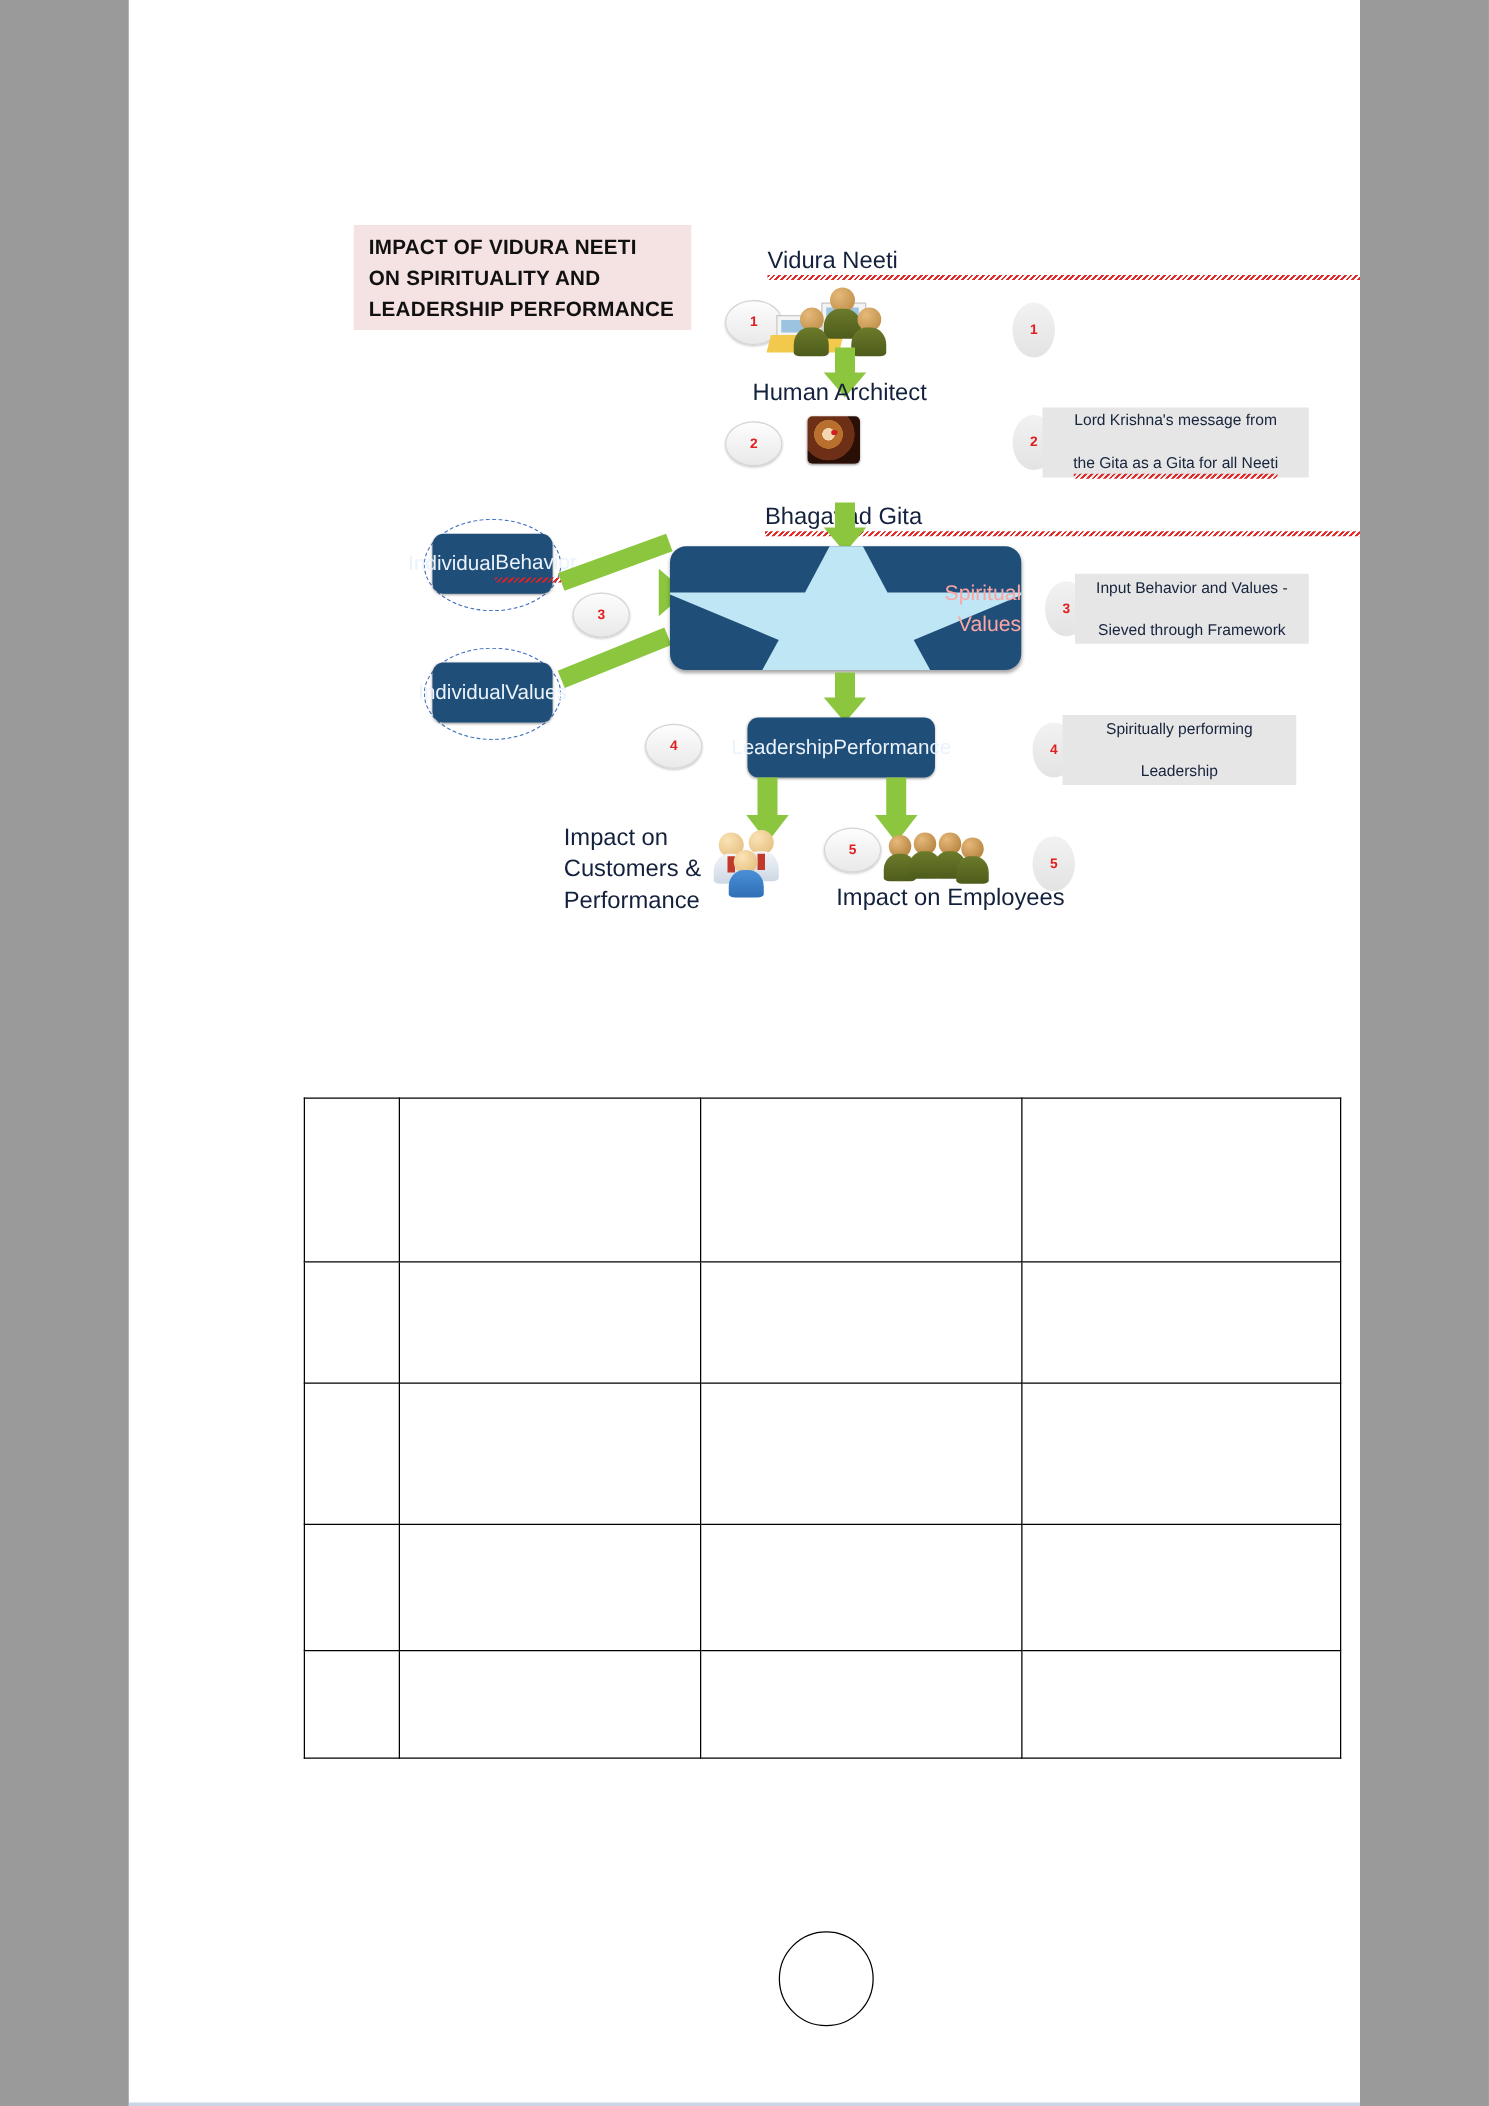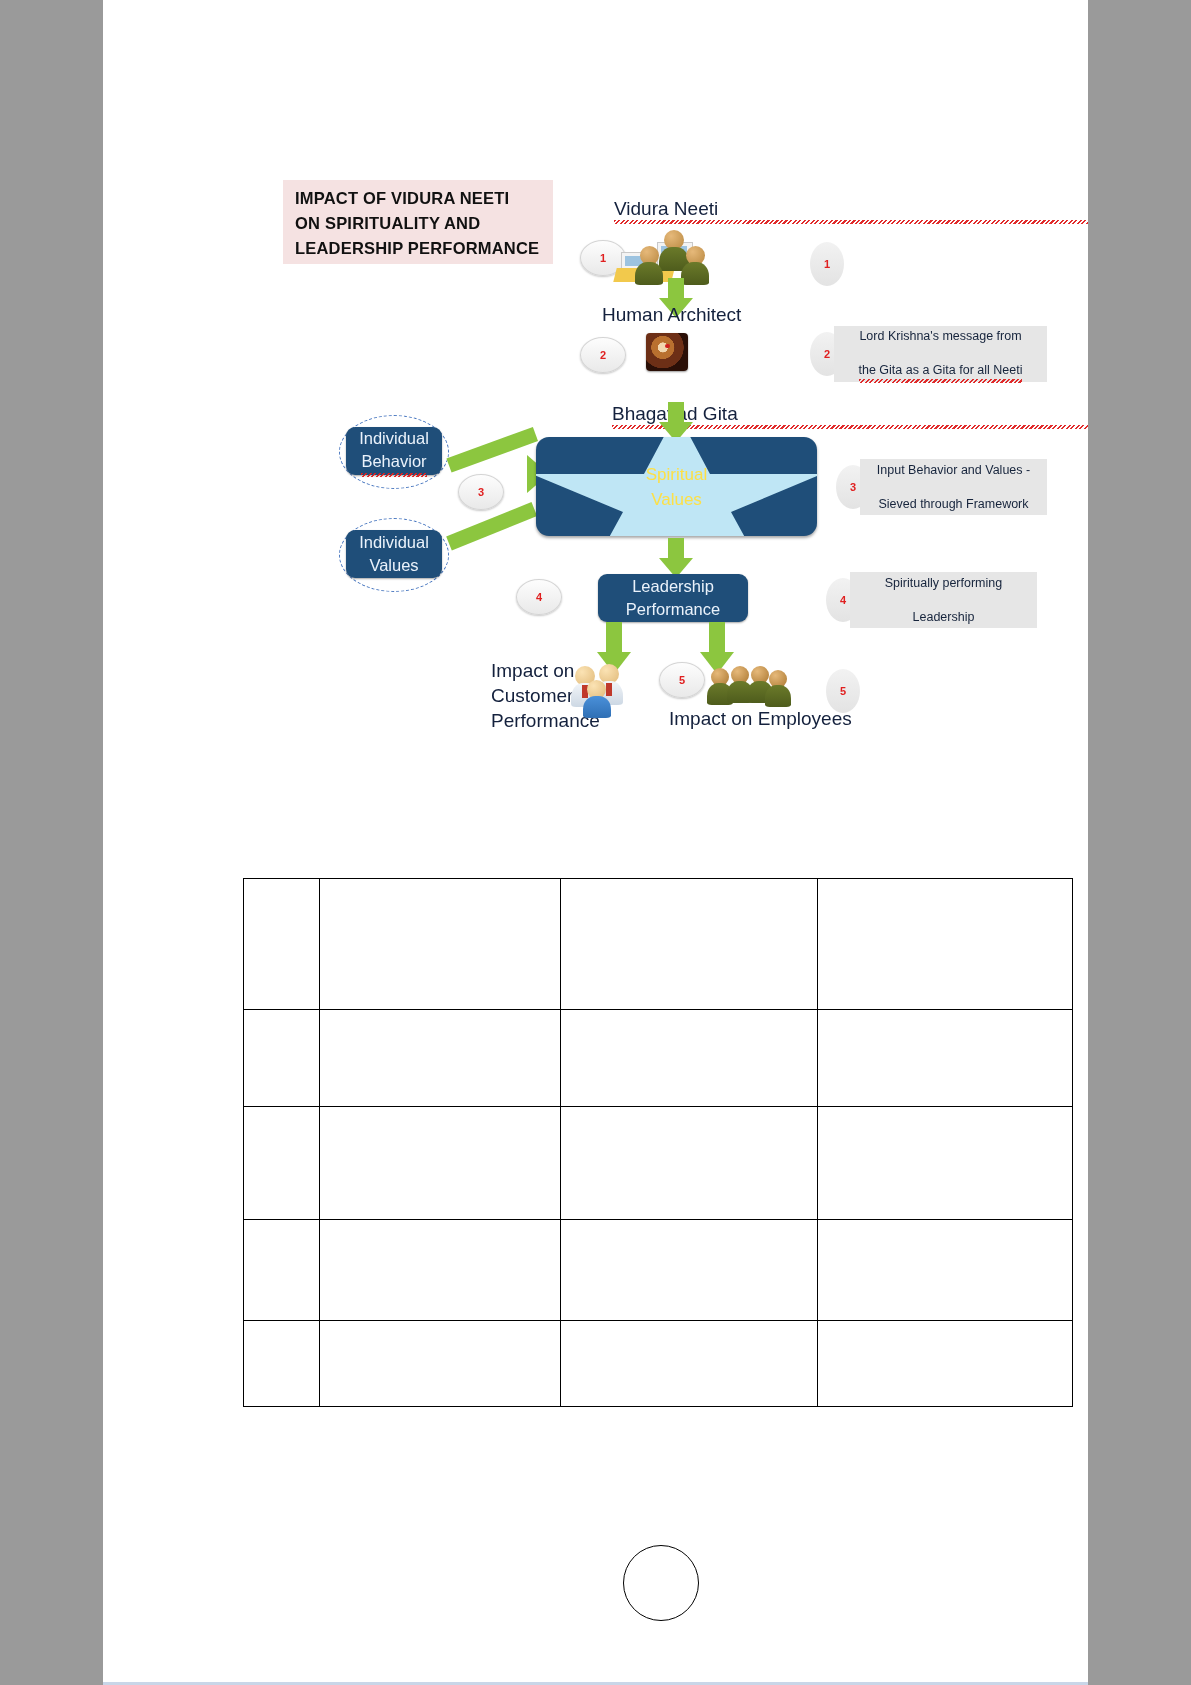--- a/index.html
+++ b/index.html
@@ -31,42 +31,42 @@
   .squiggle::after{
     content:"";position:absolute;left:0;right:0;bottom:-4px;height:4px;
     background-image:repeating-linear-gradient(135deg,#e02020 0 1.6px,transparent 1.6px 3.2px);
     opacity:.95;
   }
 
   
   .navybox{
     position:absolute;background:#1f4e79;border-radius:9px;
     color:#eaf2fb;font-size:16.5px;text-align:center;
-    display:flex;flex-direction:column;align-items:center;justify-content:center;
+    display:flex;flex-direction:row;align-items:center;justify-content:center;
     line-height:23px;box-shadow:0 1px 2px rgba(0,0,0,.35);
   }
 
   
   .dashcircle{
     position:absolute;border:1.6px dashed #4a78c0;border-radius:50%;
   }
 
   
   .star-panel{
     position:absolute;left:433px;top:437px;width:281px;height:99px;
     background:#1f4e79;border-radius:13px;box-shadow:0 2px 3px rgba(0,0,0,.35);
     overflow:hidden;
   }
   .star-shape{
     position:absolute;left:50%;top:50%;transform:translate(-50%,-50%);
     width:290px;height:150px;
   }
   .star-label{
     position:absolute;left:0;right:0;top:50%;transform:translateY(-50%);
-    text-align:center;font-size:17px;color:#fde047;line-height:25px;z-index:3;
+    text-align:right;font-size:17px;color:#fca5a5;line-height:25px;z-index:3;
   }
 
   
   .garrow{position:absolute;}
   .gbar{position:absolute;background:#8cc63f;}
 
   
   .bubble{
     position:absolute;width:44px;height:34px;border-radius:50%;
     background:linear-gradient(#fdfdfd,#e9e9e9);border:1px solid #d4d4d4;
@@ -222,21 +222,21 @@
     <div class="garrow" style="left:494px;top:622px;width:34px;height:52px;">
       <div class="gbar" style="left:9px;top:0;width:16px;height:32px;"></div>
       <div style="position:absolute;left:0;top:30px;width:0;height:0;border-left:17px solid transparent;border-right:17px solid transparent;border-top:22px solid #8cc63f;"></div>
     </div>
 
     <div class="garrow" style="left:597px;top:622px;width:34px;height:52px;">
       <div class="gbar" style="left:9px;top:0;width:16px;height:32px;"></div>
       <div style="position:absolute;left:0;top:30px;width:0;height:0;border-left:17px solid transparent;border-right:17px solid transparent;border-top:22px solid #8cc63f;"></div>
     </div>
 
-    <div style="position:absolute;left:348px;top:658px;line-height:25px;font-size:19px;color:#14213d;margin-left:40px;">
+    <div style="position:absolute;left:348px;top:658px;line-height:25px;font-size:19px;color:#14213d;">
       <div>Impact on</div>
       <div>Customers &amp;</div>
       <div>Performance</div>
     </div>
 
     <div style="position:absolute;left:466px;top:662px;width:68px;height:48px;">
       <div class="person" style="left:2px;top:4px;width:28px;height:40px;">
         <div class="p-head" style="left:4px;top:0;width:20px;height:20px;background:radial-gradient(circle at 35% 30%,#fbe3b4,#e0b877);"></div>
         <div class="p-body" style="left:0;top:17px;width:28px;height:24px;background:linear-gradient(#f2f5f8,#cdd8e4);"></div>
         <div style="position:absolute;left:11px;top:19px;width:6px;height:13px;background:#c0392b;"></div>

